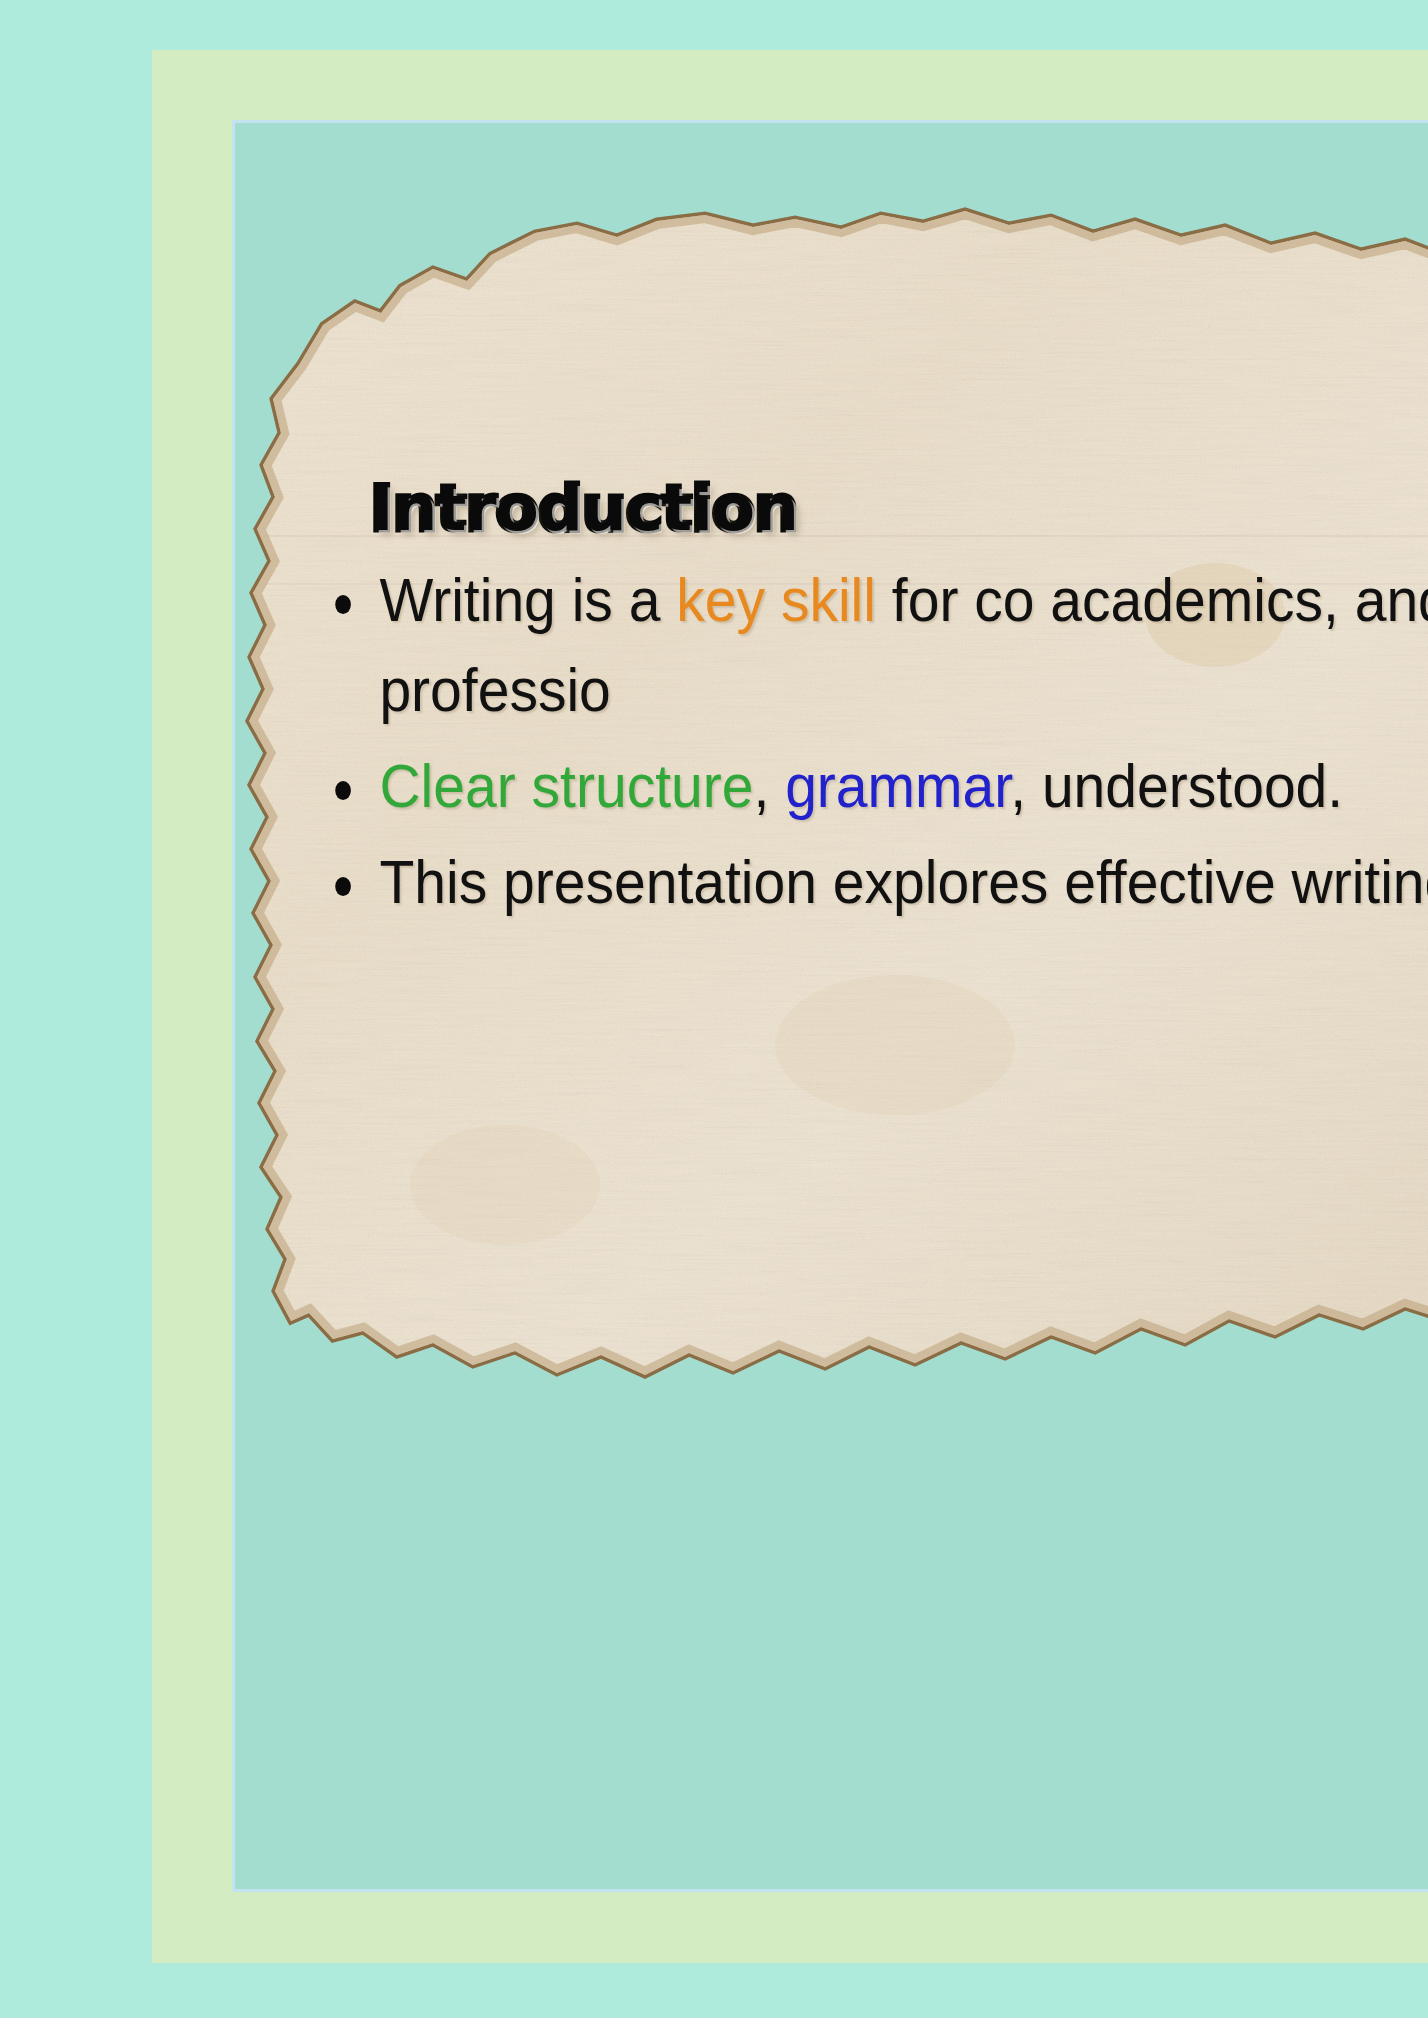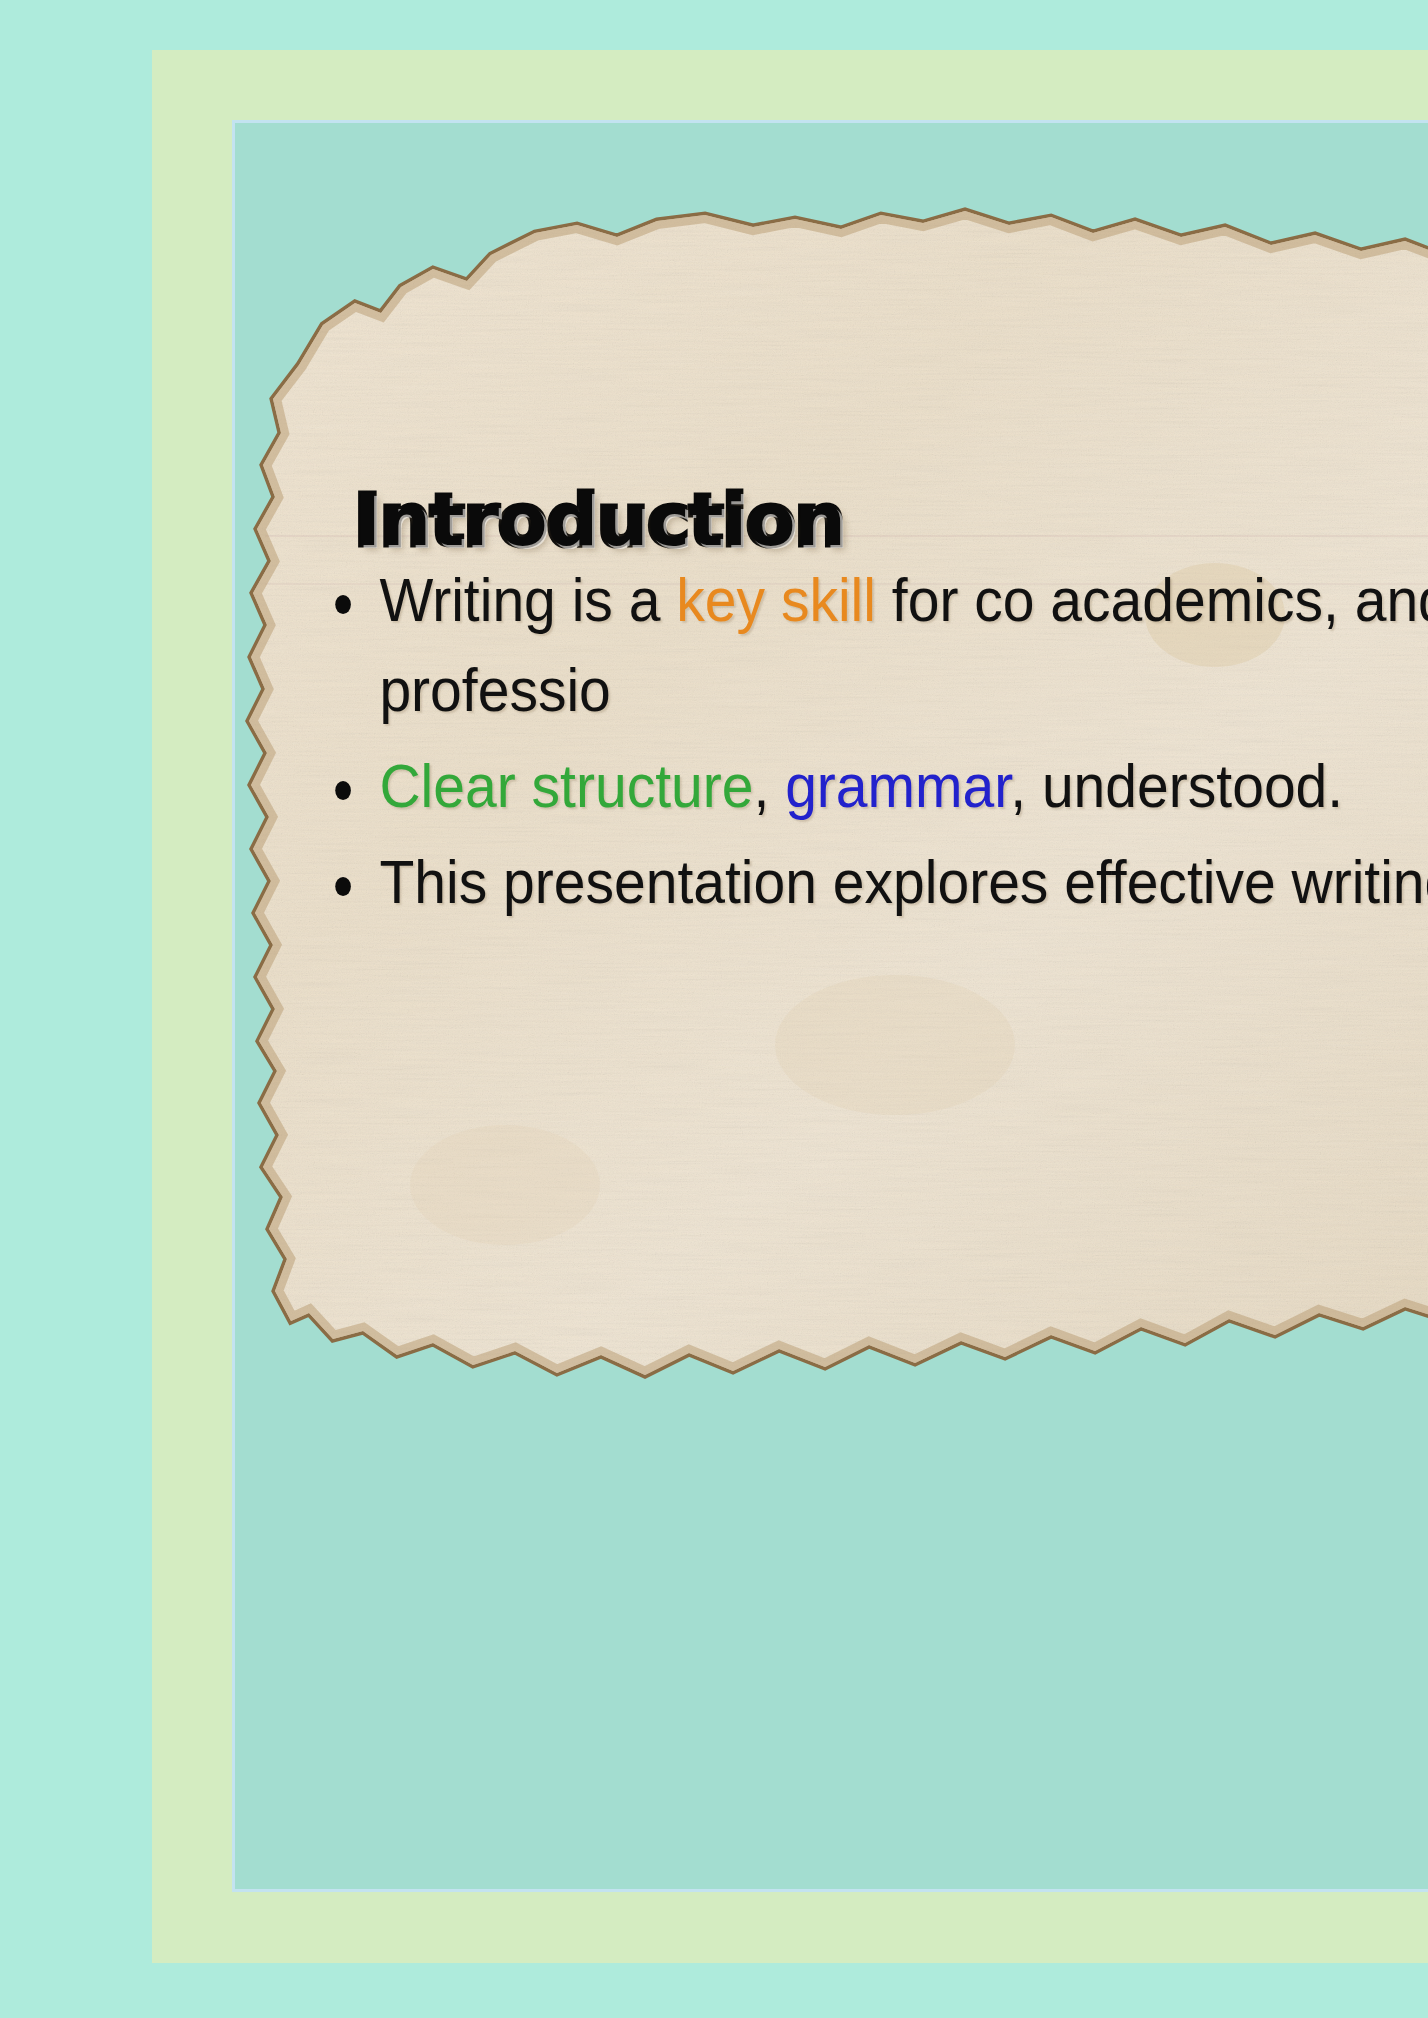--- a/index.html
+++ b/index.html
@@ -42,24 +42,24 @@
   
   #paper-content{
     position:absolute;
     left:205px;top:185px;
     width:1320px;height:1215px;
     overflow:hidden;
   }
 
   #slide-title{
     position:absolute;
-    left:149px;top:245px;
+    left:165px;top:245px;
     font-family:"DejaVu Sans",sans-serif;
     font-weight:bold;
-    font-size:72px;
+    font-size:63px;
     letter-spacing:-1px;
     color:#0A0A0A;
     white-space:nowrap;
     text-shadow:3px 3px 0 rgba(255,255,255,.55),
                 5px 5px 6px rgba(120,100,70,.35);
     -webkit-text-stroke:5px #0A0A0A;
     paint-order:stroke fill;
   }
 
   #bullet-list{

